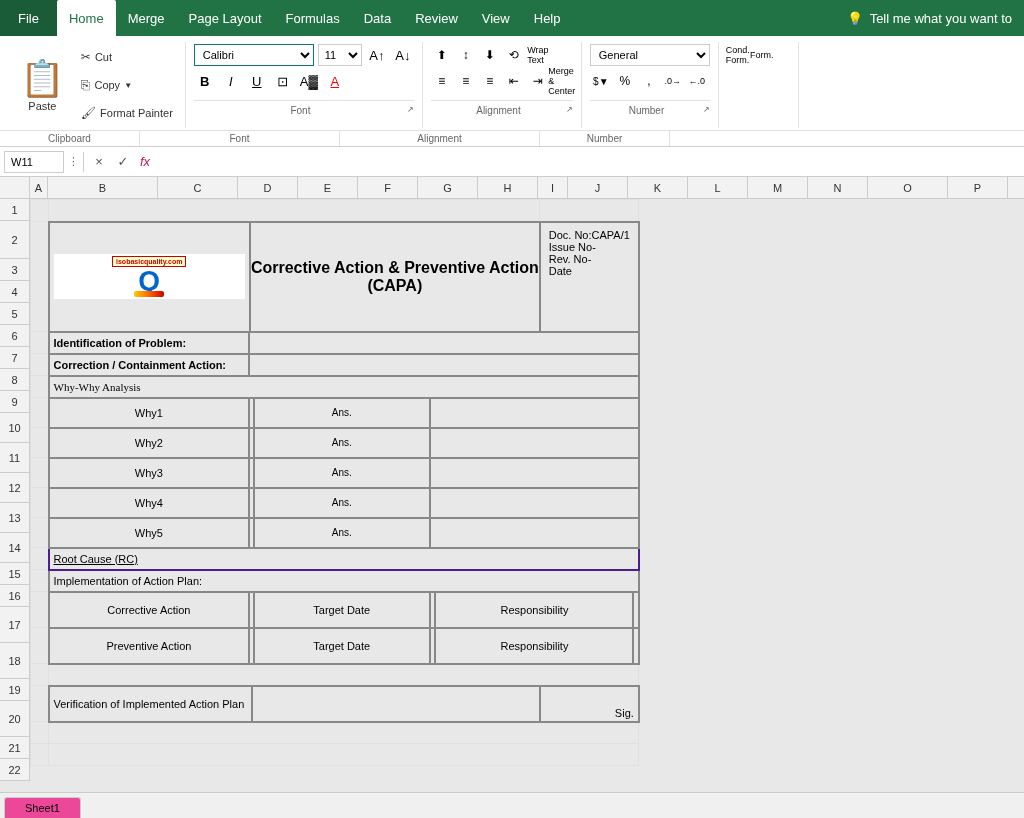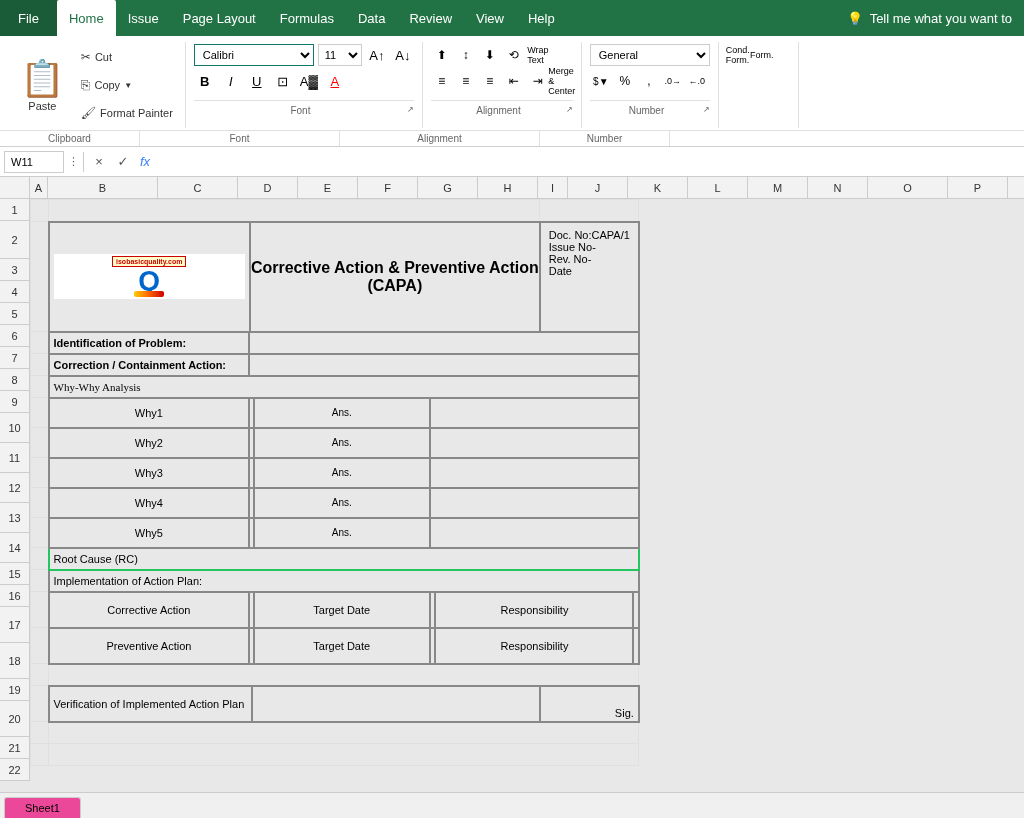--- a/index.html
+++ b/index.html
@@ -204,21 +204,21 @@
       display: flex;
       align-items: center;
       justify-content: center;
       cursor: pointer;
       font-size: 13px;
       color: #555;
     }
     .formula-fx {
       font-style: italic;
       font-size: 13px;
-      color: #3b82f6;
+      color: #be185d;
       padding: 0 4px;
     }
     .formula-input {
       flex: 1;
       height: 22px;
       border: none;
       outline: none;
       font-size: 12px;
       padding: 0 4px;
     }
@@ -322,21 +322,21 @@
       border-radius: 2px;
       margin-top: -4px;
     }
   </style>
 </head>
 <body>
 
 <div class="menu-bar">
   <div class="menu-file">File</div>
   <div class="menu-item active">Home</div>
-  <div class="menu-item">Issue</div>
+  <div class="menu-item">Merge</div>
   <div class="menu-item">Page Layout</div>
   <div class="menu-item">Formulas</div>
   <div class="menu-item">Data</div>
   <div class="menu-item">Review</div>
   <div class="menu-item">View</div>
   <div class="menu-item">Help</div>
   <div class="menu-tell-me">
     <span class="lightbulb-icon">💡</span>
     <span>Tell me what you want to</span>
   </div>
@@ -621,21 +621,21 @@
         <tr>
           <td style="border:1px solid #e0e0e0;height:30px;"></td>
           <td colspan="2" style="border:2px solid #888;text-align:center;vertical-align:middle;">Why5</td>
           <td colspan="5" style="border:2px solid #888;"></td>
           <td style="border:2px solid #888;text-align:center;vertical-align:middle;font-size:10px;">Ans.</td>
           <td colspan="9" style="border:2px solid #888;"></td>
         </tr>
 
         <tr>
           <td style="border:1px solid #e0e0e0;height:22px;"></td>
-          <td colspan="17" style="border:2px solid #22c55e;padding:2px 4px;">Root Cause (RC)</td>
+          <td colspan="17" style="border:2px solid #4c1d95;padding:2px 4px;text-decoration:underline;">Root Cause (RC)</td>
         </tr>
 
         <tr>
           <td style="border:1px solid #e0e0e0;height:22px;"></td>
           <td colspan="17" style="border:2px solid #888;padding:2px 4px;">Implementation of Action Plan:</td>
         </tr>
 
         <tr>
           <td style="border:1px solid #e0e0e0;height:36px;"></td>
           <td colspan="2" style="border:2px solid #888;text-align:center;vertical-align:middle;">Corrective Action</td>

